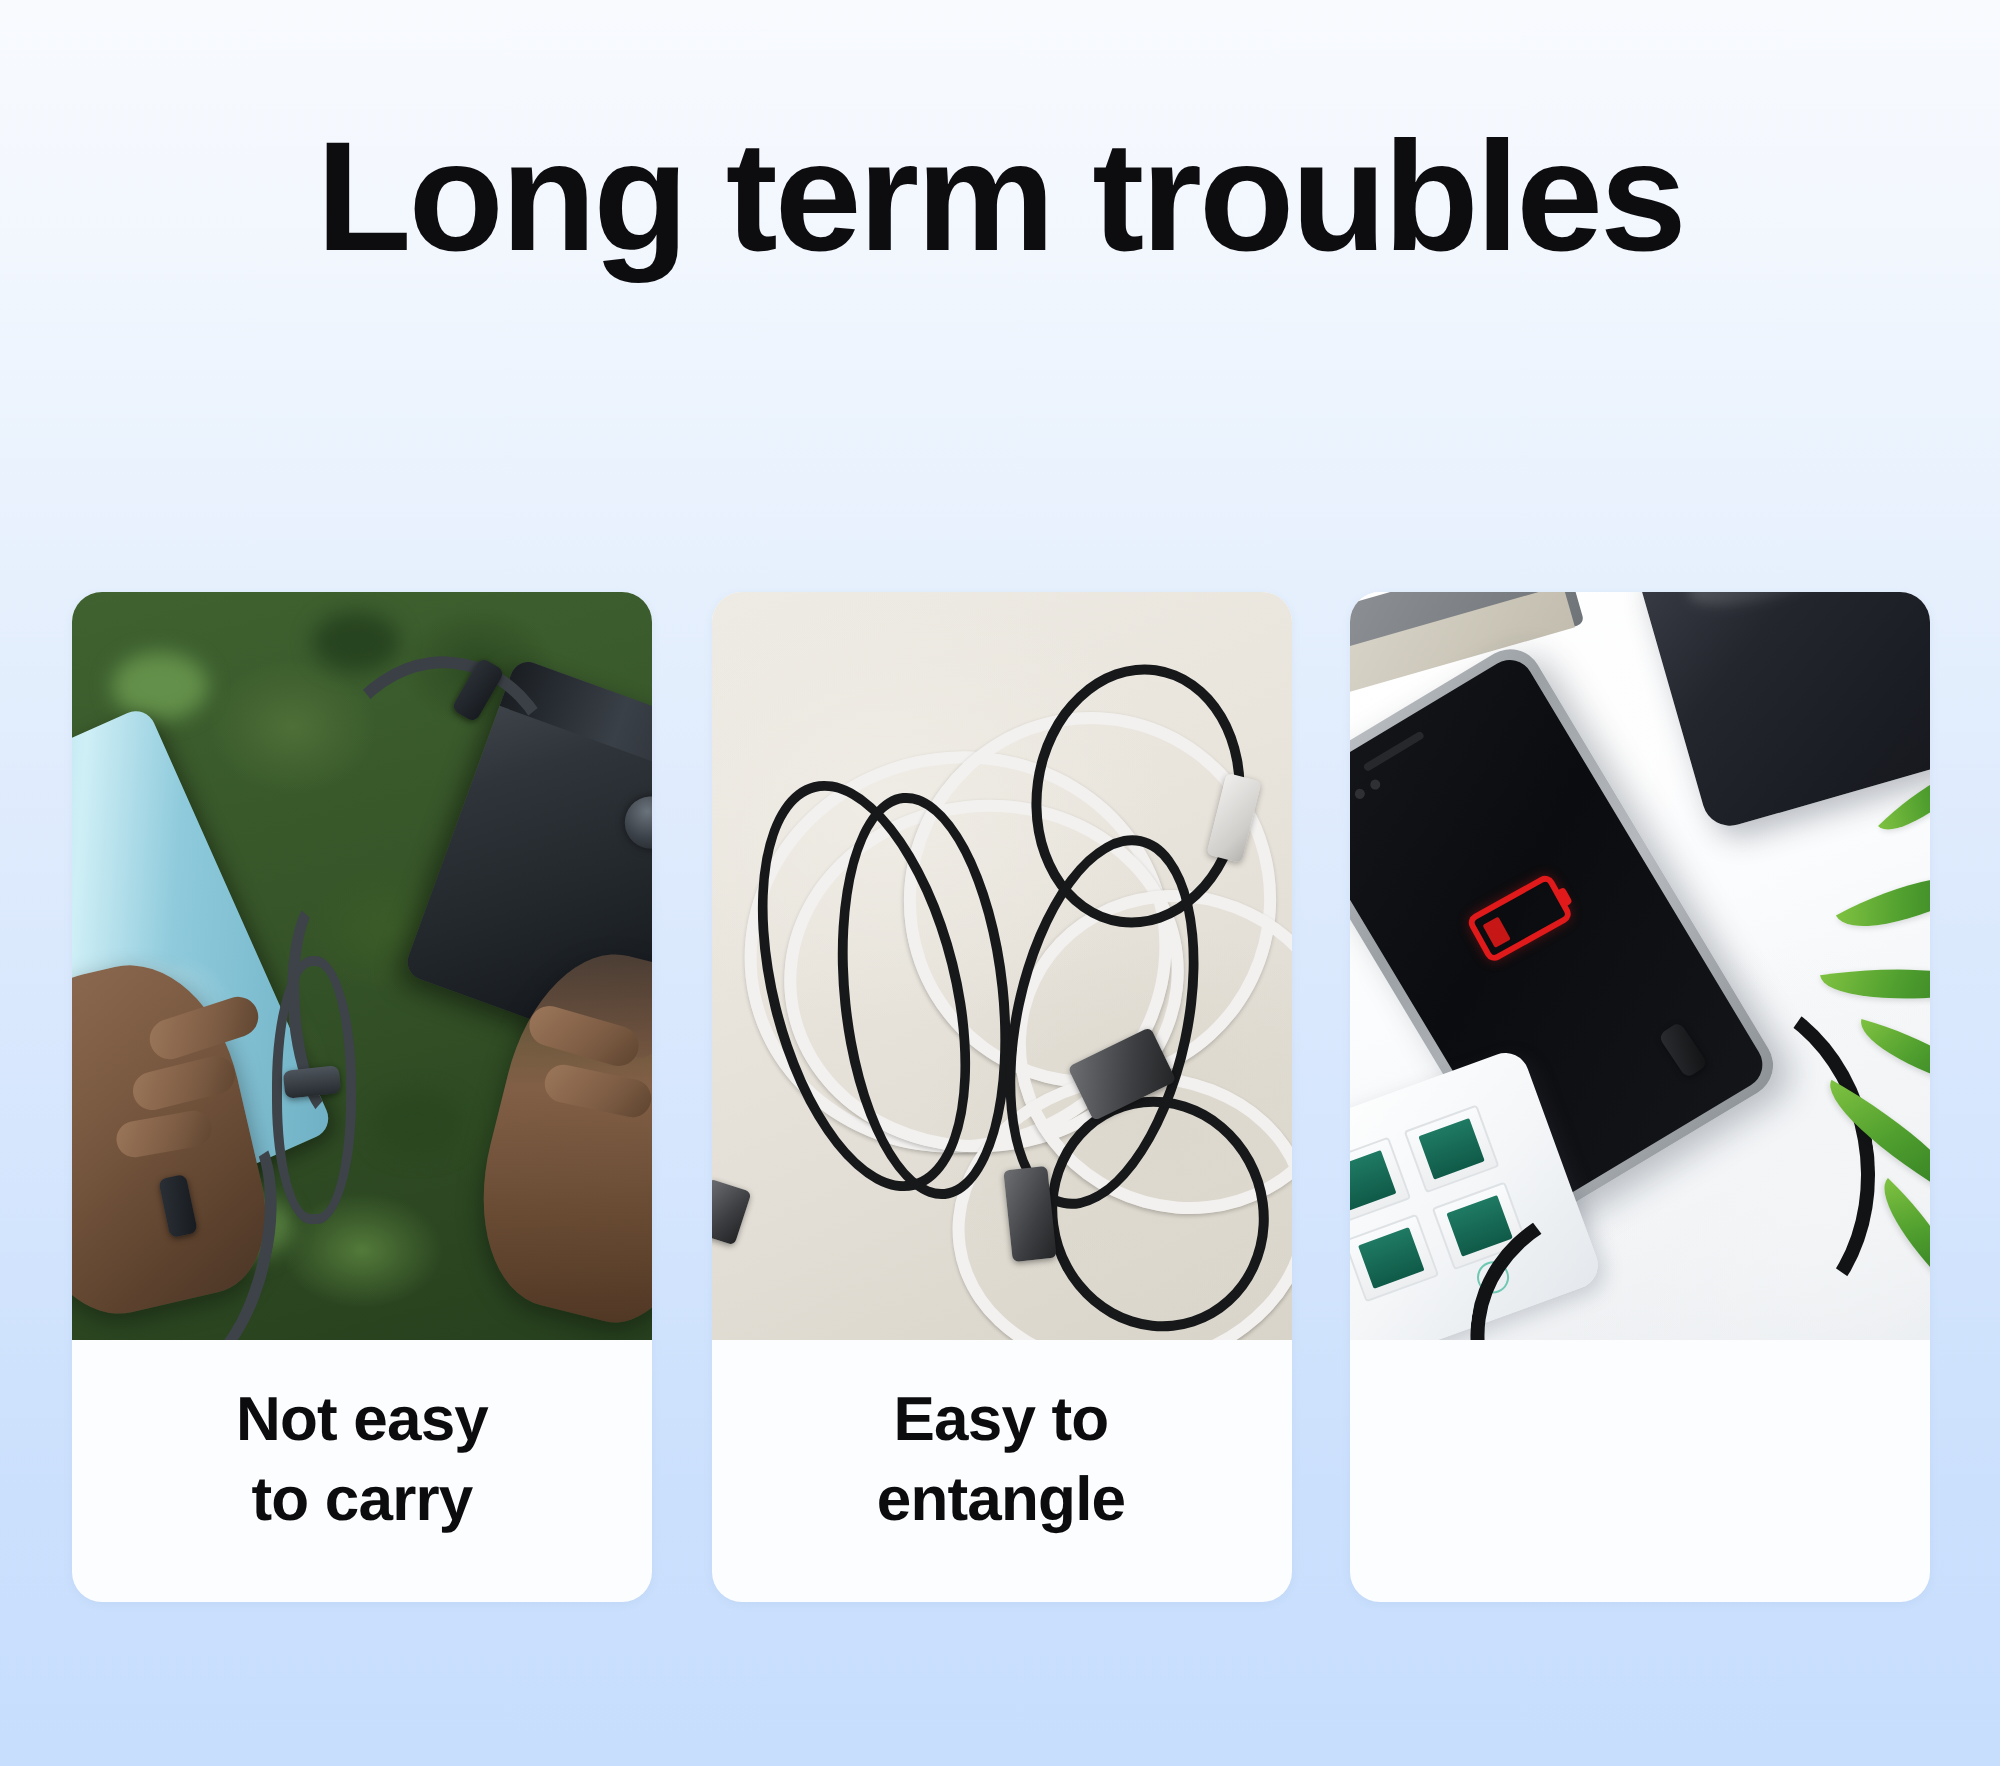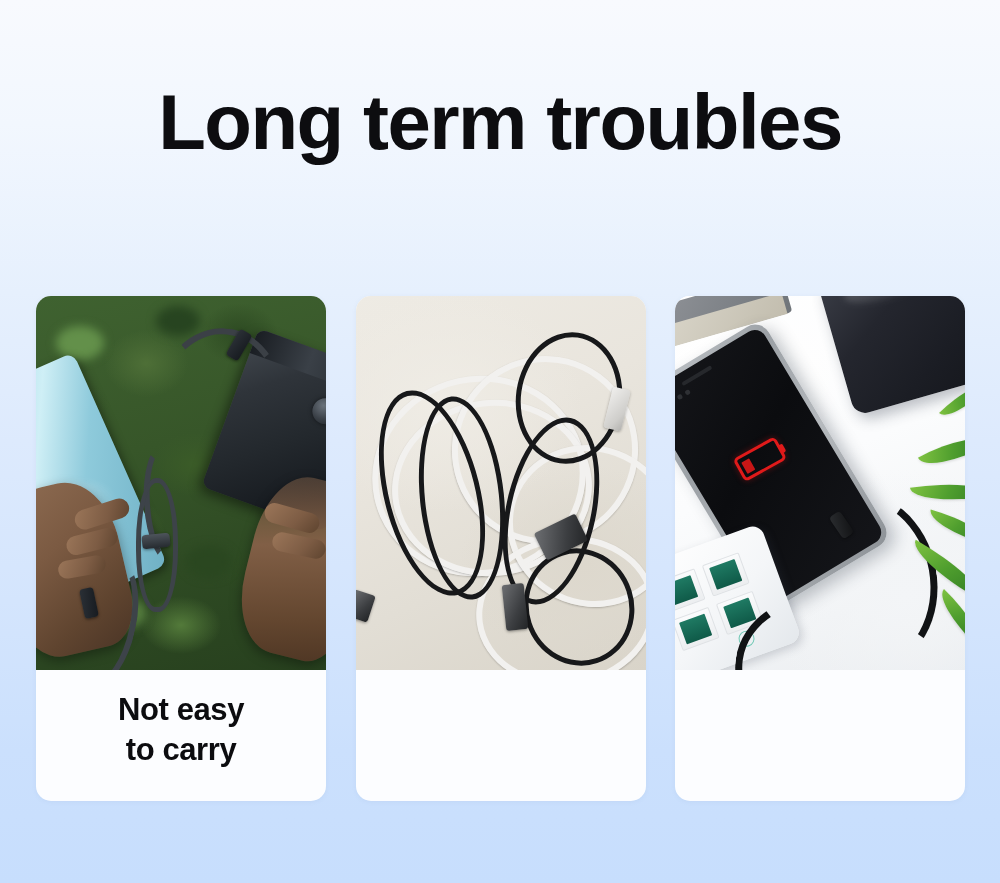--- a/index.html
+++ b/index.html
@@ -22,21 +22,20 @@
   .page-title{
     position:absolute;
     left:0; top:58px; width:1000px;
     text-align:center;
     font-size:78px;
     font-weight:bold;
     letter-spacing:-1.5px;
     color:#0d0d10;
     line-height:1.05;
     white-space:nowrap;
-    margin-top:24px;
   }
 
   
   .cards{
     position:absolute;
     left:36px; top:296px;
     width:929px; height:505px;
     display:flex;
     justify-content:space-between;
   }
@@ -387,20 +386,22 @@
       <div class="wire black" style="left:28px;  top:92px;  width:96px;  height:210px; border-width:5px; transform:rotate(-14deg);"></div>
       <div class="wire black" style="left:64px;  top:100px; width:84px;  height:204px; border-width:5px; transform:rotate(-6deg);"></div>
       <div class="wire black" style="left:150px; top:120px; width:90px;  height:190px; border-width:5px; transform:rotate(12deg);"></div>
       <div class="wire black" style="left:168px; top:252px; width:110px; height:118px; border-width:5px; transform:rotate(-18deg);"></div>
 
       <div class="p2-plug-w" style="left:252px; top:92px;  width:18px; height:42px; transform:rotate(14deg);"></div>
       <div class="p2-plug" style="left:182px; top:226px; width:46px; height:30px; transform:rotate(-26deg);"></div>
       <div class="p2-plug" style="left:148px; top:288px; width:22px; height:46px; transform:rotate(-6deg);"></div>
       <div class="p2-plug" style="left:-6px;  top:296px; width:22px; height:28px; transform:rotate(18deg);"></div>
     </div>
+    <div class="card-caption">Easy to
+entangle</div>
   </div>
 
   <div class="card">
     <div class="card-photo ph3">
       <div class="p3-deskedge"></div>
       <div class="p3-deskedge2"></div>
 
       <div class="p3-bank">
         <div class="p3-bank-gloss"></div>
       </div>

